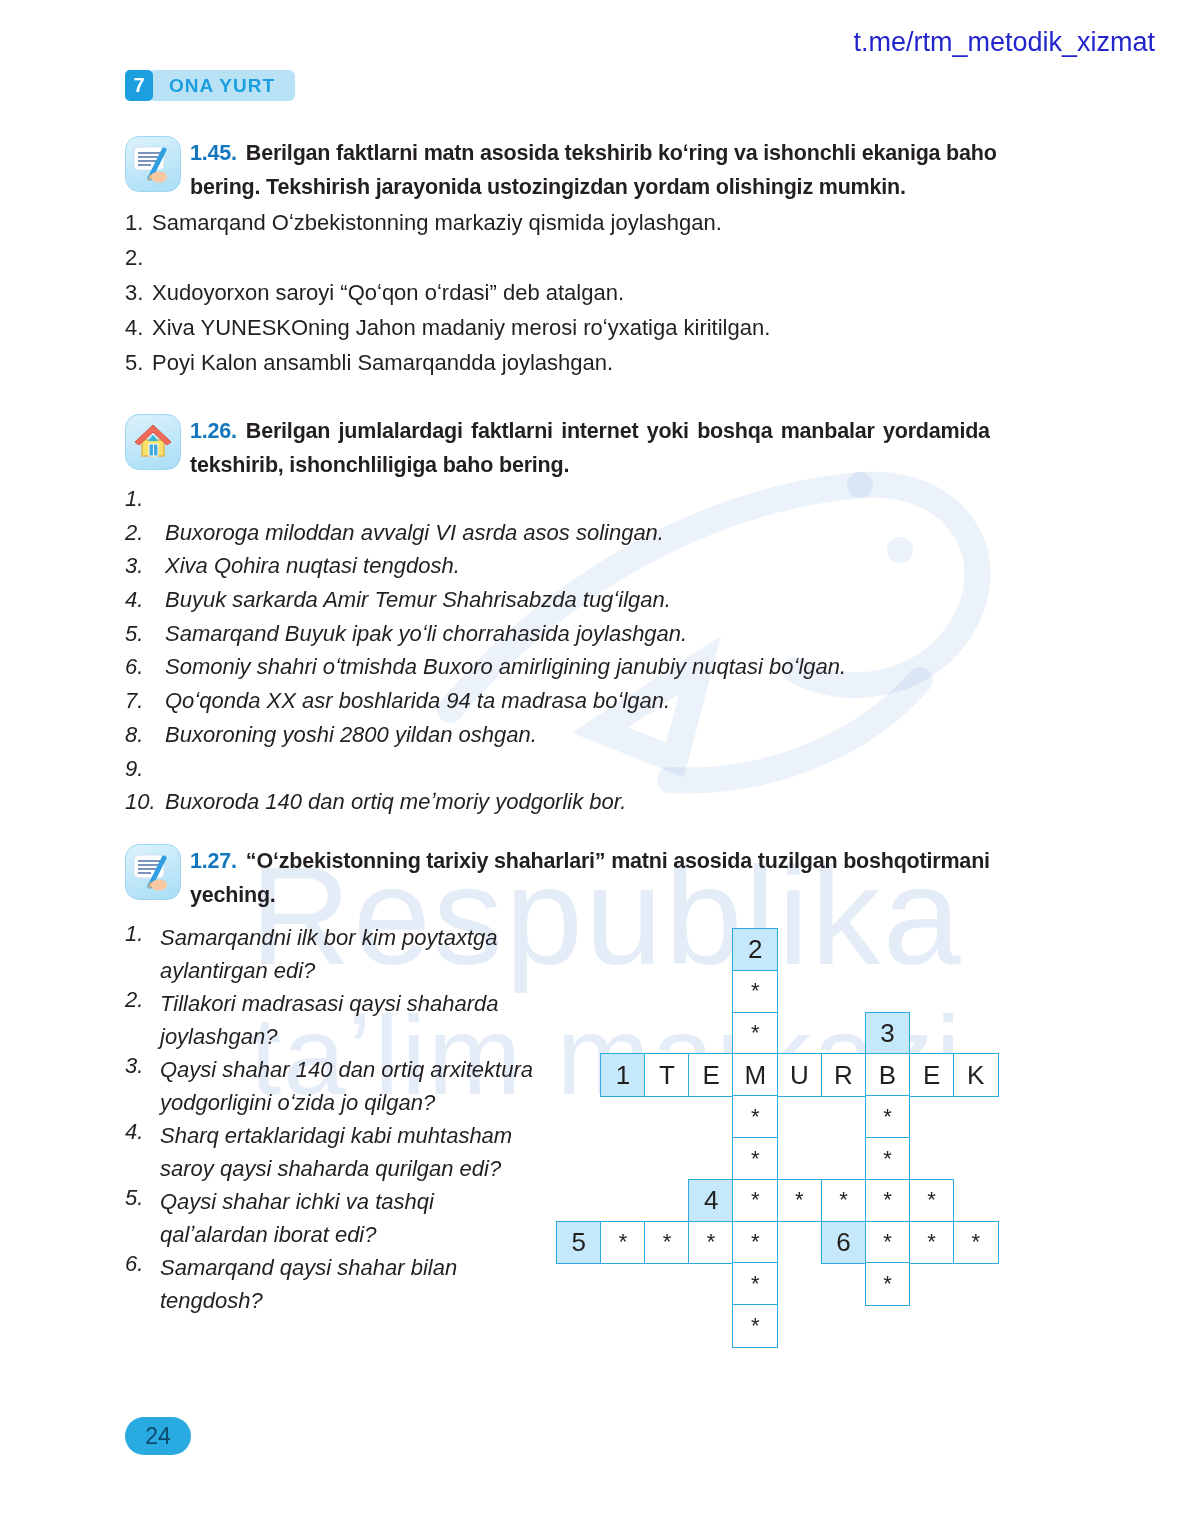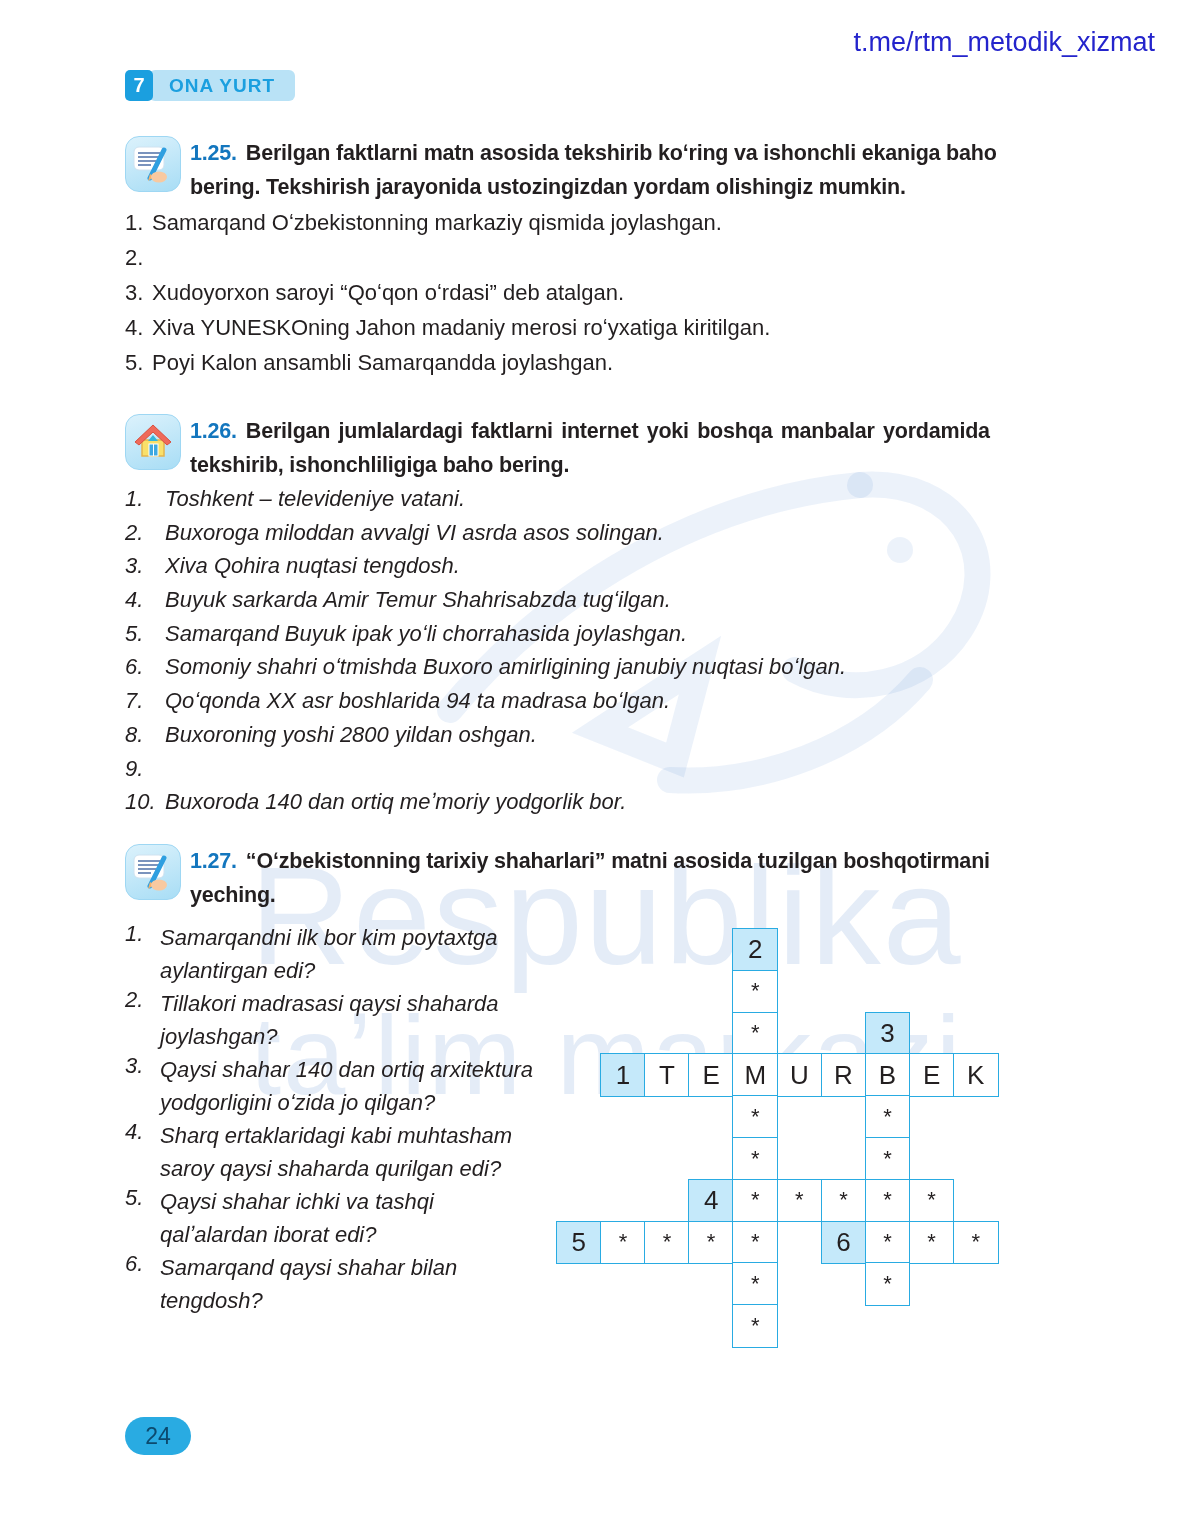--- a/index.html
+++ b/index.html
@@ -82,21 +82,21 @@
             <line x1="7" y1="15" x2="29" y2="15"></line>
           <line x1="7" y1="19" x2="25" y2="19"></line>
             <line x1="7" y1="23" x2="20" y2="23"></line>
         </g>
         <line x1="33" y1="8" x2="19" y2="36" stroke="#2f9fe0" stroke-width="5" stroke-linecap="round"></line>
         <polygon points="17,39 19,32 23,35" fill="#f5b26b"></polygon>
         <ellipse cx="28" cy="35" rx="8" ry="5.5" fill="#f8c9a0"></ellipse>
       </svg>
     </div>
     <div class="ex-heading">
-      <div><span class="ex-num">1.25.</span><span>Berilgan faktlarni matn asosida tekshirib koʻring va ishonchli ekaniga baho</span></div>
+      <div><span class="ex-num">1.45.</span><span>Berilgan faktlarni matn asosida tekshirib koʻring va ishonchli ekaniga baho</span></div>
       <div>bering. Tekshirish jarayonida ustozingizdan yordam olishingiz mumkin.</div>
     </div>
   </div>
   <div class="list la" style="top:210px;">
       <div class="li">
         <span class="li-num">1.</span>
         <span class="li-txt">Samarqand Oʻzbekistonning markaziy qismida joylashgan.</span>
       </div>
       <div class="li">
         <span class="li-num">2.</span>
@@ -126,21 +126,20 @@
       </svg>
     </div>
     <div class="ex-heading">
       <div class="spread"><span class="ex-num">1.26.</span><span>Berilgan jumlalardagi faktlarni internet yoki boshqa manbalar yordamida</span></div>
       <div>tekshirib, ishonchliligiga baho bering.</div>
     </div>
   </div>
   <div class="list lb" style="top:486px;">
       <div class="li it">
         <span class="li-num">1.</span>
-        <span class="li-txt">Toshkent – televideniye vatani.</span>
       </div>
       <div class="li it">
         <span class="li-num">2.</span>
         <span class="li-txt">Buxoroga miloddan avvalgi VI asrda asos solingan.</span>
       </div>
       <div class="li it">
         <span class="li-num">3.</span>
         <span class="li-txt">Xiva Qohira nuqtasi tengdosh.</span>
       </div>
       <div class="li it">

